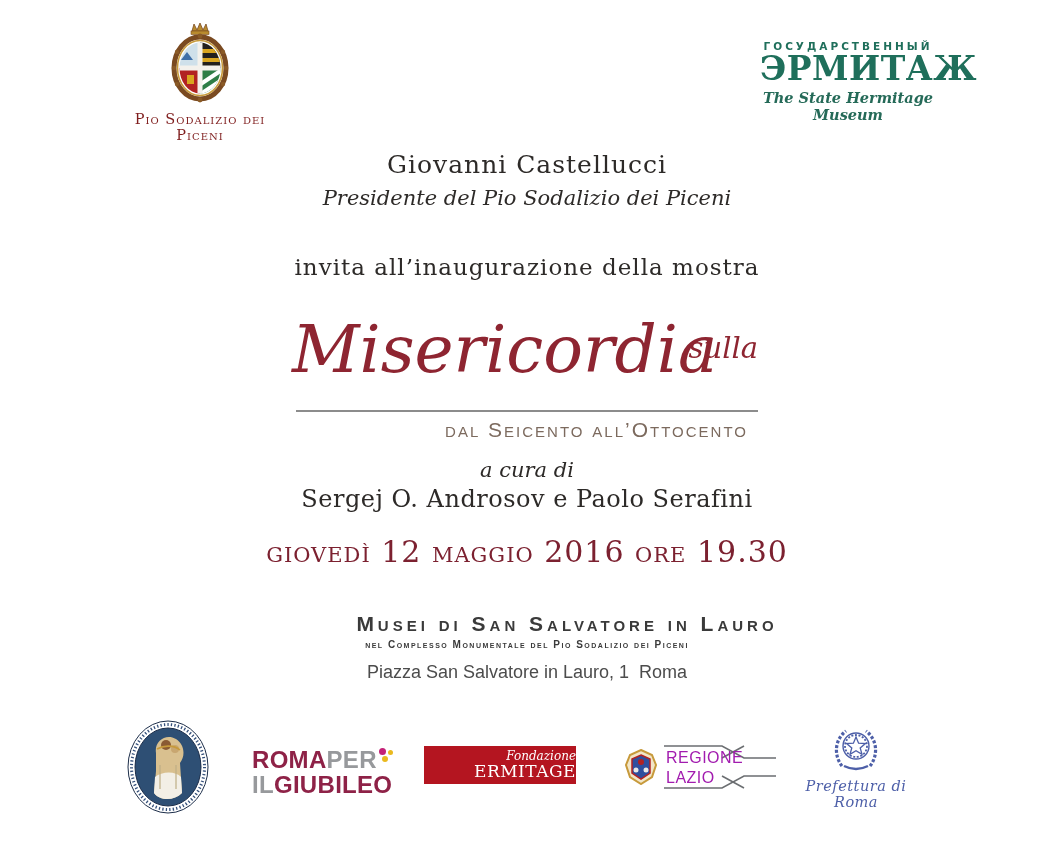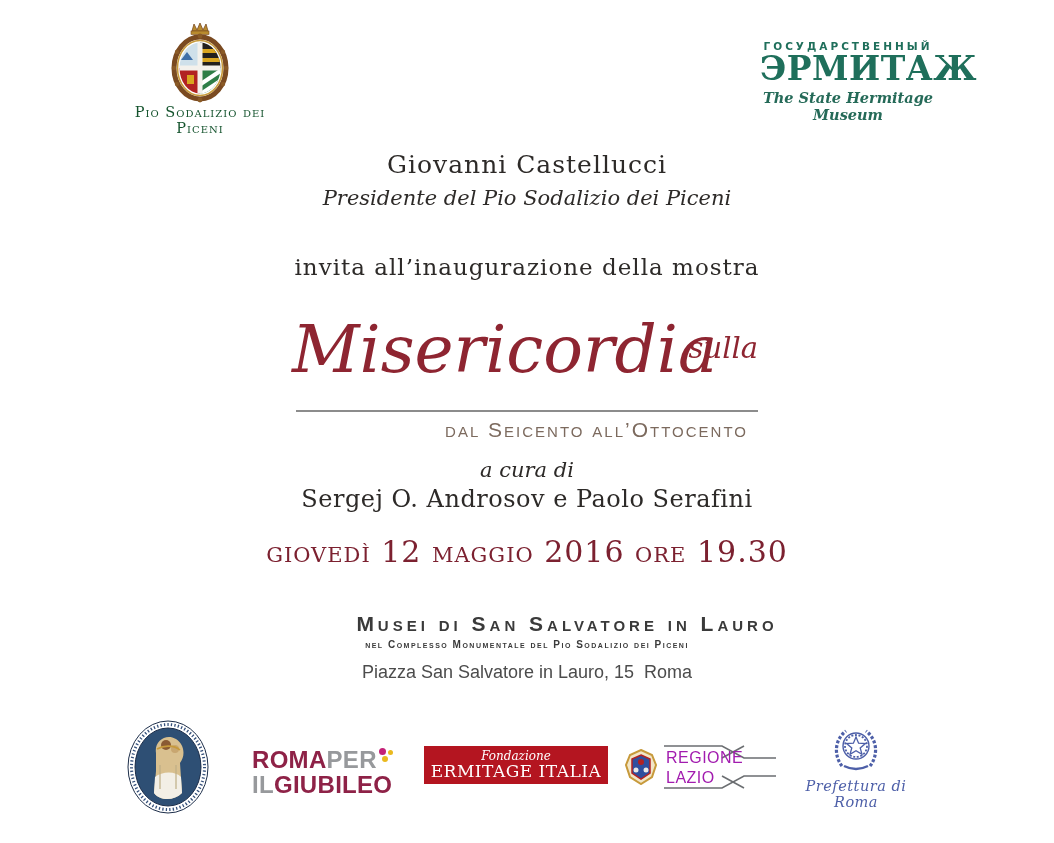--- a/index.html
+++ b/index.html
@@ -3,22 +3,22 @@
 <meta charset="utf-8">
 <style>
   html,body{margin:0;padding:0;background:#ffffff;}
   .page{position:relative;width:1054px;height:843px;background:#ffffff;overflow:hidden;
         font-family:"DejaVu Serif",serif;color:#2d2a28;}
   .line{position:absolute;left:0;width:100%;text-align:center;}
 
   
   .piceni{position:absolute;left:118px;top:22px;width:164px;text-align:center;}
   .piceni svg{display:block;margin:0 auto;}
-  .piceni-caption{margin-top:0;font-size:14.5px;font-variant:small-caps;
-                  letter-spacing:1px;color:#14532d;}
+  .piceni-caption{margin-top:7px;font-size:14.5px;font-variant:small-caps;
+                  letter-spacing:1px;color:#7f1d1d;}
   .hermitage{position:absolute;left:760px;top:40px;width:176px;text-align:center;color:#1f6f5b;}
   .herm-l1{font-family:"DejaVu Sans",sans-serif;font-weight:bold;font-size:10.5px;letter-spacing:3px;}
   .herm-l2{font-weight:bold;font-size:33px;line-height:1.05;letter-spacing:0.5px;}
   .herm-l3{font-style:italic;font-weight:600;font-size:14.5px;margin-top:2px;color:#256a58;}
 
   
   .presenter-name{top:150px;font-size:25px;letter-spacing:1px;}
   .presenter-title{top:186px;font-size:21px;font-style:italic;}
   .invite{top:254px;font-size:23px;letter-spacing:1px;}
 
@@ -48,22 +48,22 @@
   .jubilee{position:absolute;left:126px;top:719px;}
   .giubileo{position:absolute;left:252px;top:747px;font-family:"Liberation Sans",sans-serif;
             font-weight:bold;font-size:24px;line-height:1.06;letter-spacing:0.3px;}
   .g-maroon{color:#8e2247;} .g-gray{color:#97999c;}
   .dots{position:relative;display:inline-block;width:16px;height:15px;vertical-align:top;margin-left:1px;}
   .dot{position:absolute;border-radius:50%;}
   .dot-magenta{width:7px;height:7px;background:#c32177;left:1px;top:1px;}
   .dot-yellow-sm{width:5px;height:5px;background:#eab91e;left:10px;top:3px;}
   .dot-yellow{width:6px;height:6px;background:#eab91e;left:4px;top:9px;}
 
-  .ermitage{position:absolute;left:424px;top:746px;width:184px;height:38px;background:#b41520;
-            color:#ffffff;text-align:center;}
+  .ermitage{position:absolute;left:424px;top:746px;width:152px;height:38px;background:#b41520;
+            color:#ffffff;text-align:right;}
   .erm-l1{font-style:italic;font-size:12px;line-height:1;margin-top:4px;}
   .erm-l2{font-size:17px;line-height:1.1;letter-spacing:0.5px;}
 
   .regione{position:absolute;left:625px;top:744px;display:flex;align-items:center;gap:7px;}
   .regione-words{position:relative;width:112px;height:46px;font-family:"Liberation Sans",sans-serif;
                  font-size:16px;color:#a21caf;letter-spacing:0.5px;}
   .regione-words svg{position:absolute;left:0;top:0;}
   .rw1{position:absolute;left:2px;top:5px;} .rw2{position:absolute;left:2px;top:25px;}
 
   .prefettura{position:absolute;left:796px;top:724px;width:120px;text-align:center;color:#4d5fa8;}
@@ -126,21 +126,21 @@
     <div class="t-rule"></div>
     <span class="t-sub">dal Seicento all’Ottocento</span>
   </div>
 
   <div class="line curated">a cura di</div>
   <div class="line curators">Sergej O. Androsov e Paolo Serafini</div>
   <div class="line datetime">giovedì 12 maggio 2016 ore 19.30</div>
 
   <div class="line venue-name">Musei di San Salvatore in Lauro</div>
   <div class="line venue-detail">nel Complesso Monumentale del Pio Sodalizio dei Piceni</div>
-  <div class="line address">Piazza San Salvatore in Lauro, 15  Roma</div>
+  <div class="line address">Piazza San Salvatore in Lauro, 1  Roma</div>
 
   <div class="jubilee">
     <svg width="84" height="96" viewBox="0 0 84 96">
       <ellipse cx="42" cy="48" rx="40" ry="46" fill="#ffffff" stroke="#1d2e4a" stroke-width="1"></ellipse>
       <ellipse cx="42" cy="48" rx="36.5" ry="42.5" fill="none" stroke="#35507a" stroke-width="3" stroke-dasharray="1.3,2.2"></ellipse>
       <ellipse cx="42" cy="48" rx="33" ry="39" fill="#2e4f74" stroke="#1d2e4a" stroke-width="1"></ellipse>
       <path d="M30,34 C28,22 40,14 50,20 C58,25 60,36 54,44 L56,74 C48,82 34,82 28,74 L30,52 Z" fill="#d9c08f"></path>
       <path d="M29,58 C36,52 50,52 55,58 L56,74 C48,82 34,82 28,74 Z" fill="#f3efe6"></path>
       <circle cx="40" cy="26" r="5" fill="#8a5a33"></circle>
       <circle cx="49" cy="30" r="4" fill="#c8a670"></circle>

